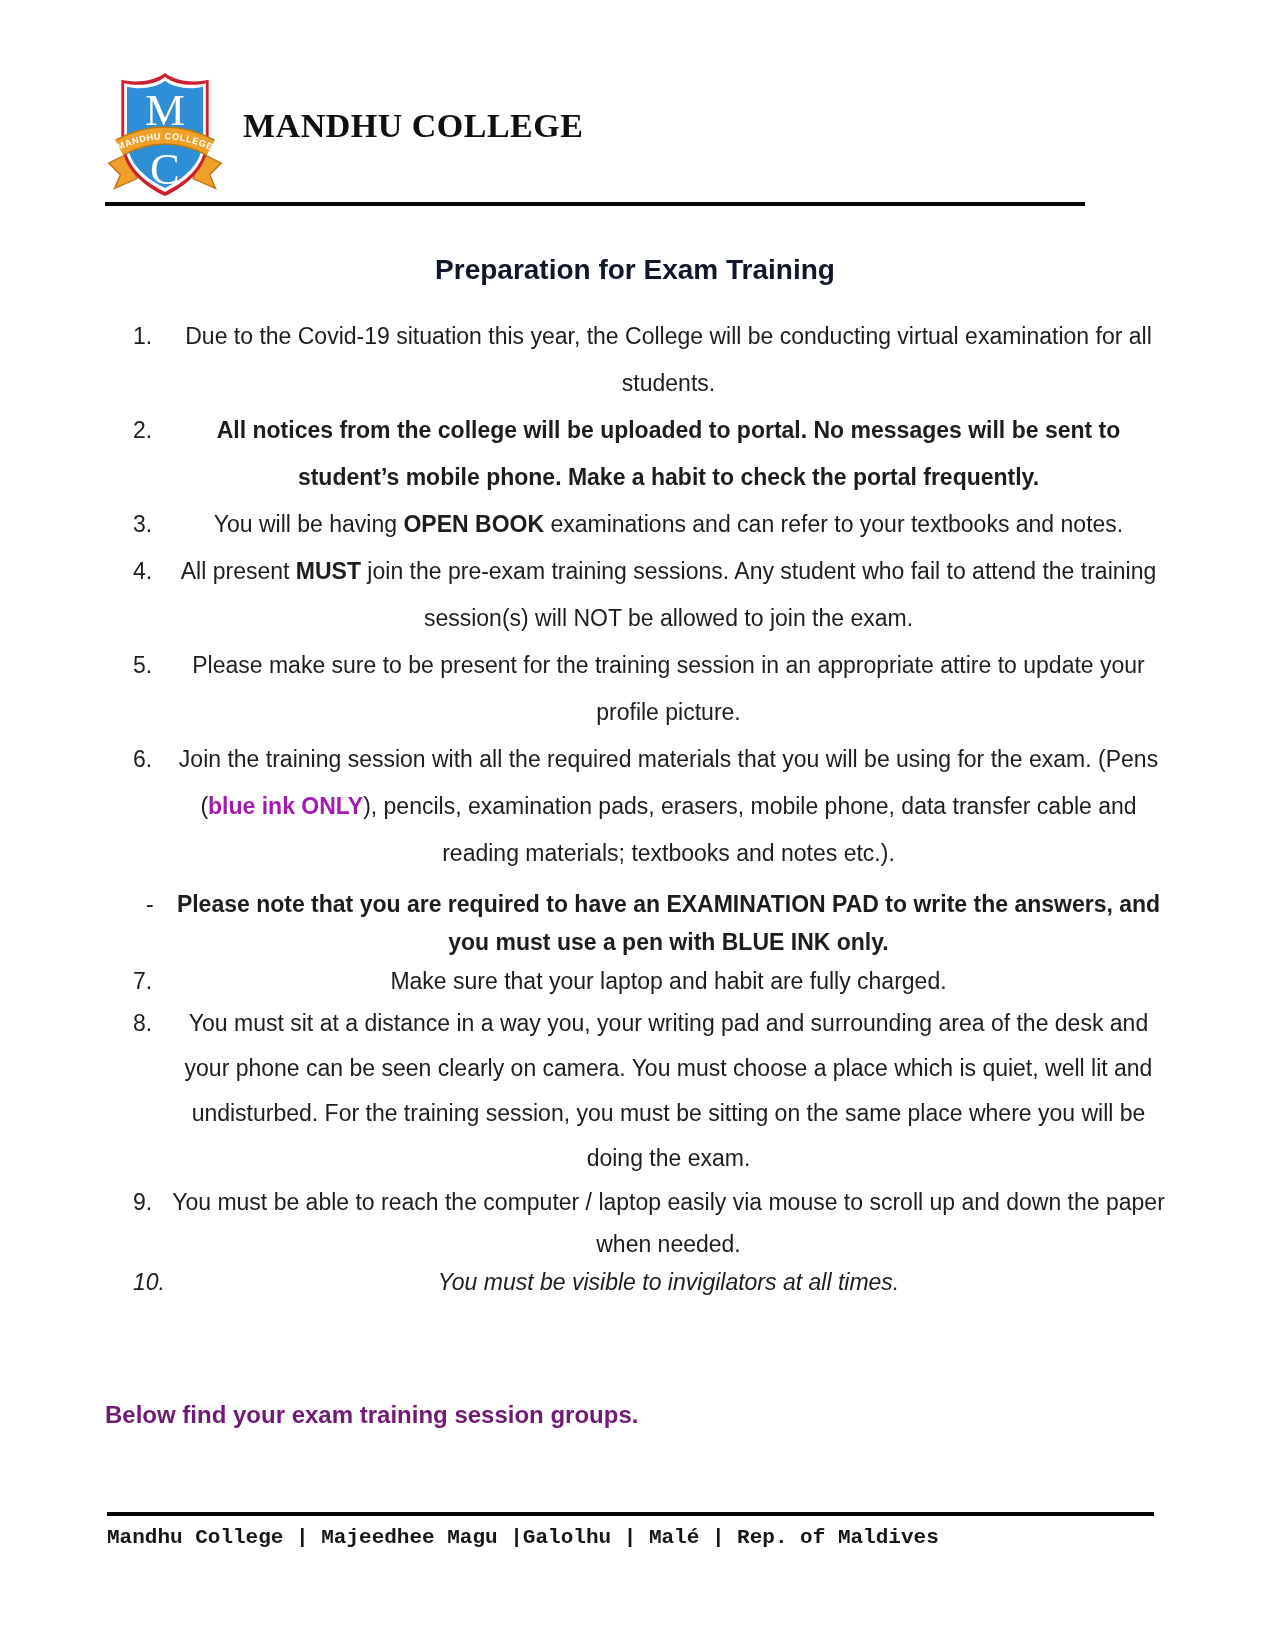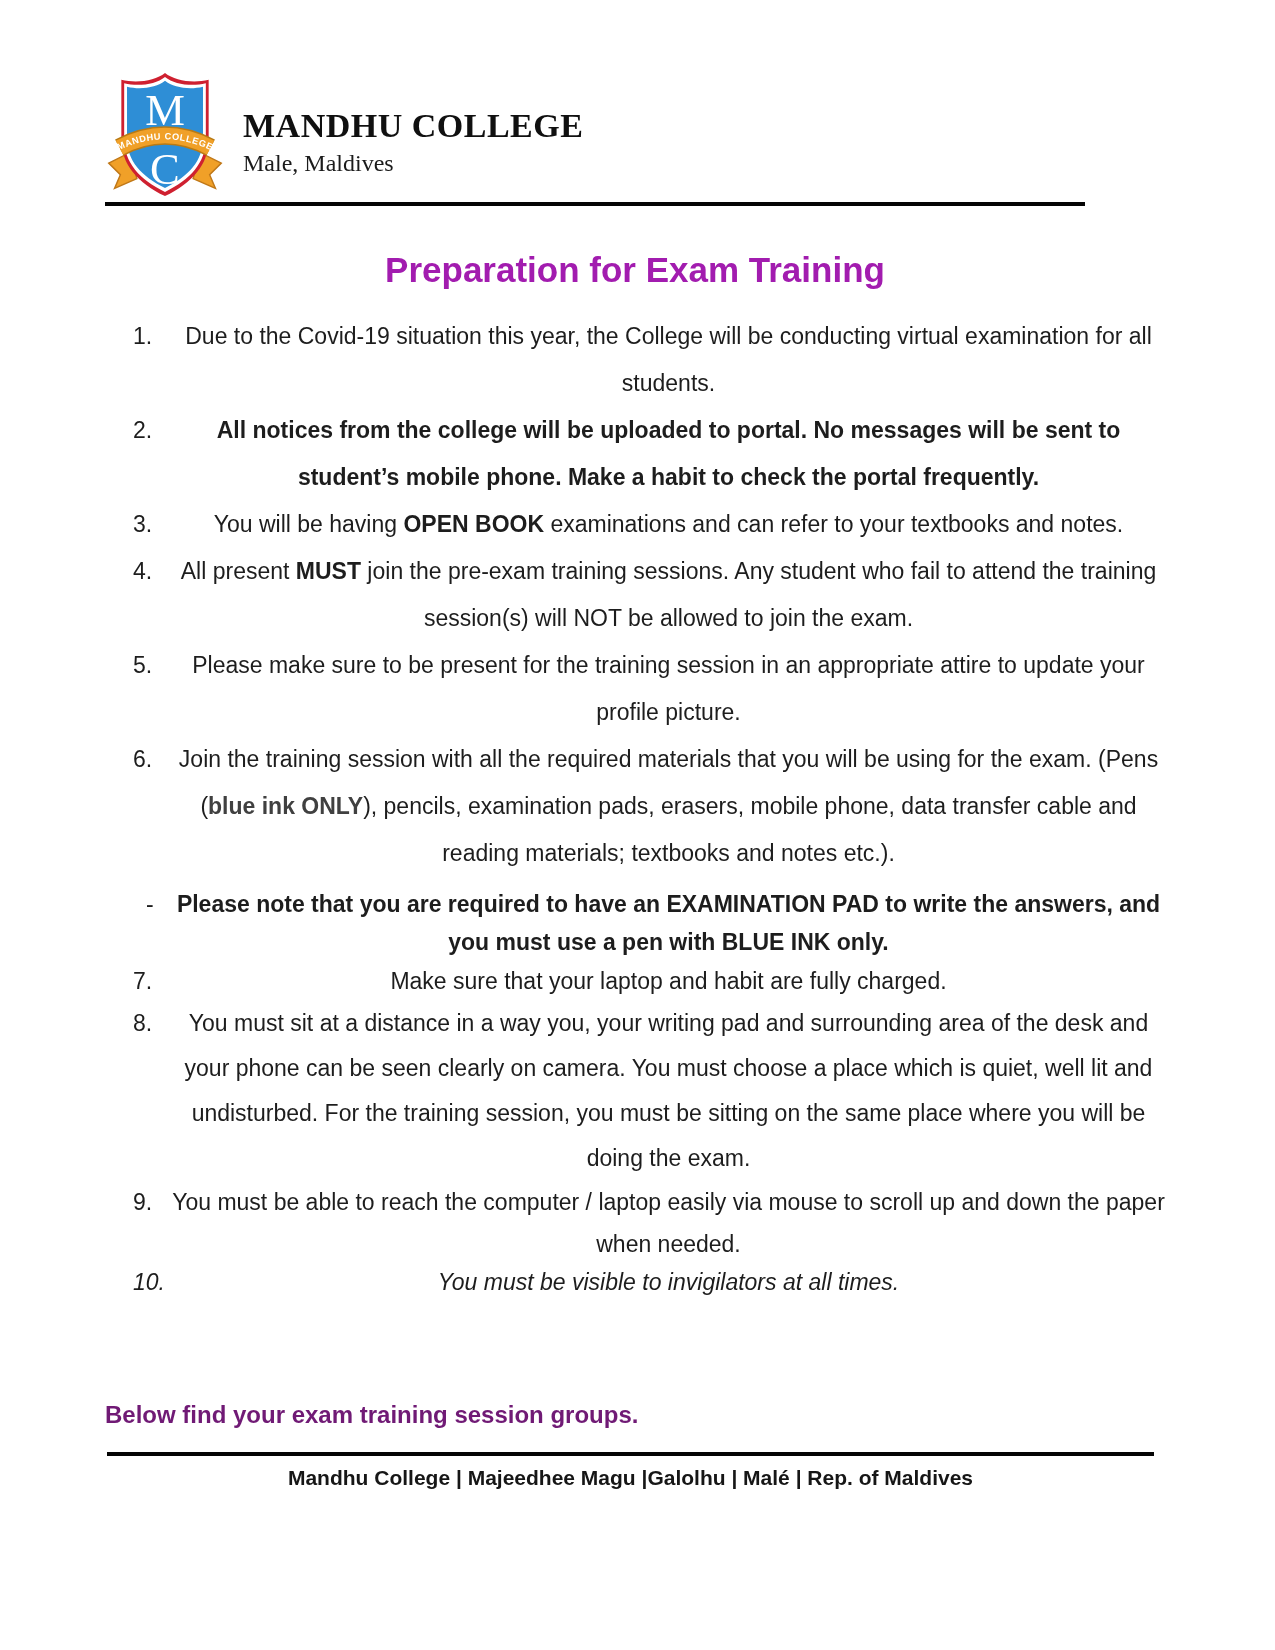--- a/index.html
+++ b/index.html
@@ -28,22 +28,22 @@
     letter-spacing:0.5px; color:#101010;
   }
   .college-loc {
     font-family:"Liberation Serif", serif;
     font-size:24px; line-height:34px; color:#1b1b1b;
   }
   
   .doc-title {
     margin:44px 110px 0 105px;
     text-align:center;
-    font-size:35px; font-weight:700; line-height:40px;
-    color:#a21caf;
+    font-size:28px; font-weight:700; line-height:40px;
+    color:#0f172a;
   }
   
   .list { margin:23px 0 0 105px; width:1060px; font-size:23px; }
   .item { display:flex; }
   .marker { flex:0 0 39px; margin-left:28px; }
   .marker.dash { padding-left:13px; box-sizing:border-box; }
   .itext { flex:1;text-align:center; }
   .sp-double { line-height:47px; }
   .sp-relaxed { line-height:45px; }
   .sp-semi { line-height:42px; }
@@ -53,24 +53,24 @@
   .b { font-weight:700; }
   .i { }
   
   .closing {
     margin:96px 0 0 105px;
     font-size:24px; font-weight:700; line-height:38px;
     color:#701a75;
   }
   
   .footer {
-    position:absolute; top:1452px; left:107px; width:1047px;
+    position:absolute; top:1512px; left:107px; width:1047px;
     border-top:4px solid #040404;
-    text-align:center;
-    font-family:Liberation Sans, sans-serif;
+    text-align:left;
+    font-family:Liberation Mono, monospace;
   }
   .f1 { margin-top:8px; font-weight:700; font-size:21px; line-height:28px; color:#161616; }
   .f2 { font-size:20px; line-height:30px; margin-top:2px; color:#222222; }
 </style>
 </head>
 <body>
 
 <div class="page">
 
   <div class="hdr">
@@ -92,21 +92,20 @@
         <path d="M13,80 Q60,55 107,80" fill="none" stroke="#b97a14" stroke-width="19"></path>
         <path d="M13,80 Q60,55 107,80" fill="none" stroke="#f0a028" stroke-width="16"></path>
         <path id="bannerTextPath" d="M10,84 Q60,59 110,84" fill="none"></path>
         <text font-family="Liberation Sans, sans-serif" font-size="9.5" font-weight="bold" fill="#ffffff" letter-spacing="0.6">
           <textPath href="#bannerTextPath" startOffset="50%" text-anchor="middle">MANDHU COLLEGE</textPath>
         </text>
       </svg>
     </div>
     <div class="hdr-text">
       <div class="college-name">MANDHU COLLEGE</div>
-      <div class="college-loc">Male, Maldives</div>
     </div>
   </div>
 
   <div class="doc-title">Preparation for Exam Training</div>
 
   <div class="list">
       <div class="item sp-double">
         <span class="marker">1.</span>
         <div class="itext"><span>Due to the Covid-19 situation this year, the College will be conducting virtual examination for all students.</span></div>
       </div>
@@ -121,21 +120,21 @@
       <div class="item sp-double">
         <span class="marker">4.</span>
         <div class="itext"><span>All present </span><span class="b">MUST</span><span> join the pre-exam training sessions. Any student who fail to attend the training session(s) will NOT be allowed to join the exam.</span></div>
       </div>
       <div class="item sp-double">
         <span class="marker">5.</span>
         <div class="itext"><span>Please make sure to be present for the training session in an appropriate attire to update your profile picture.</span></div>
       </div>
       <div class="item sp-double">
         <span class="marker">6.</span>
-        <div class="itext"><span>Join the training session with all the required materials that you will be using for the exam. (Pens (</span><span class="b" style="color: #404040;">blue ink ONLY</span><span>), pencils, examination pads, erasers, mobile phone, data transfer cable and reading materials; </span><span class="i">textbooks and notes</span><span> etc.).</span></div>
+        <div class="itext"><span>Join the training session with all the required materials that you will be using for the exam. (Pens (</span><span class="b" style="color: #a21caf;">blue ink ONLY</span><span>), pencils, examination pads, erasers, mobile phone, data transfer cable and reading materials; </span><span class="i">textbooks and notes</span><span> etc.).</span></div>
       </div>
       <div class="item sp-note">
         <span class="marker dash">-</span>
         <div class="itext"><span class="b">Please note that you are required to have an EXAMINATION PAD to write the answers, and you must use a pen with BLUE INK only.</span></div>
       </div>
       <div class="item sp-single">
         <span class="marker">7.</span>
         <div class="itext"><span>Make sure that your laptop and habit are fully charged.</span></div>
       </div>
       <div class="item sp-relaxed">

